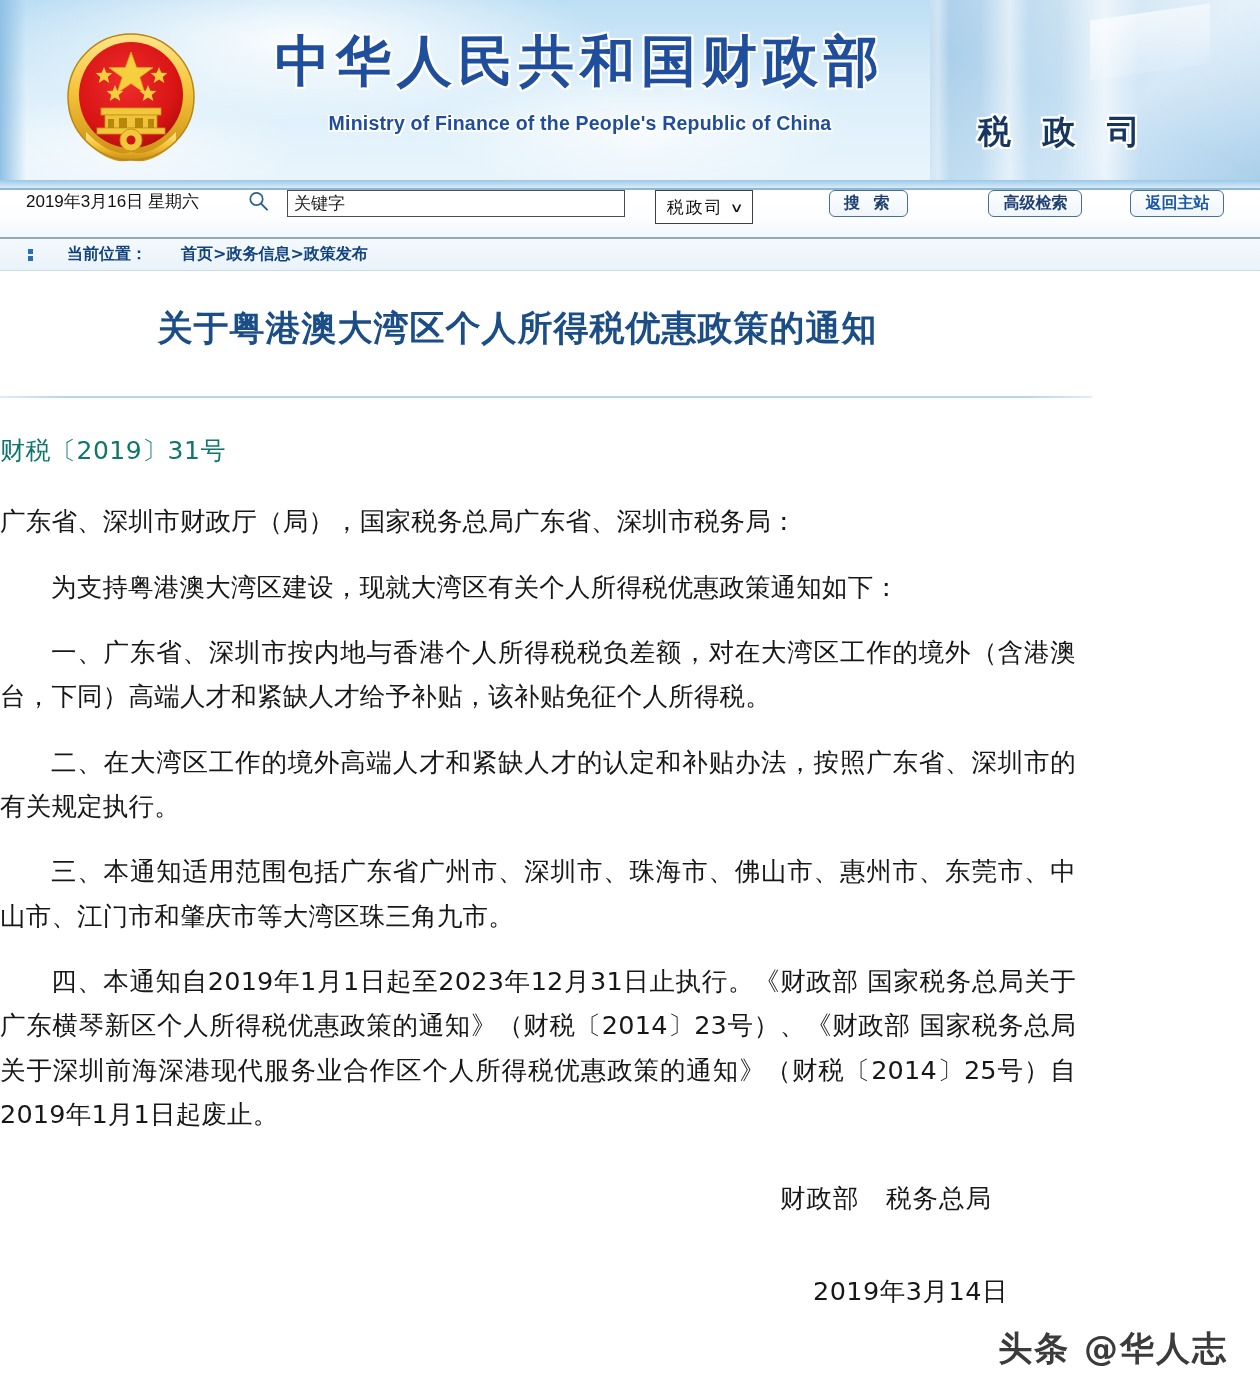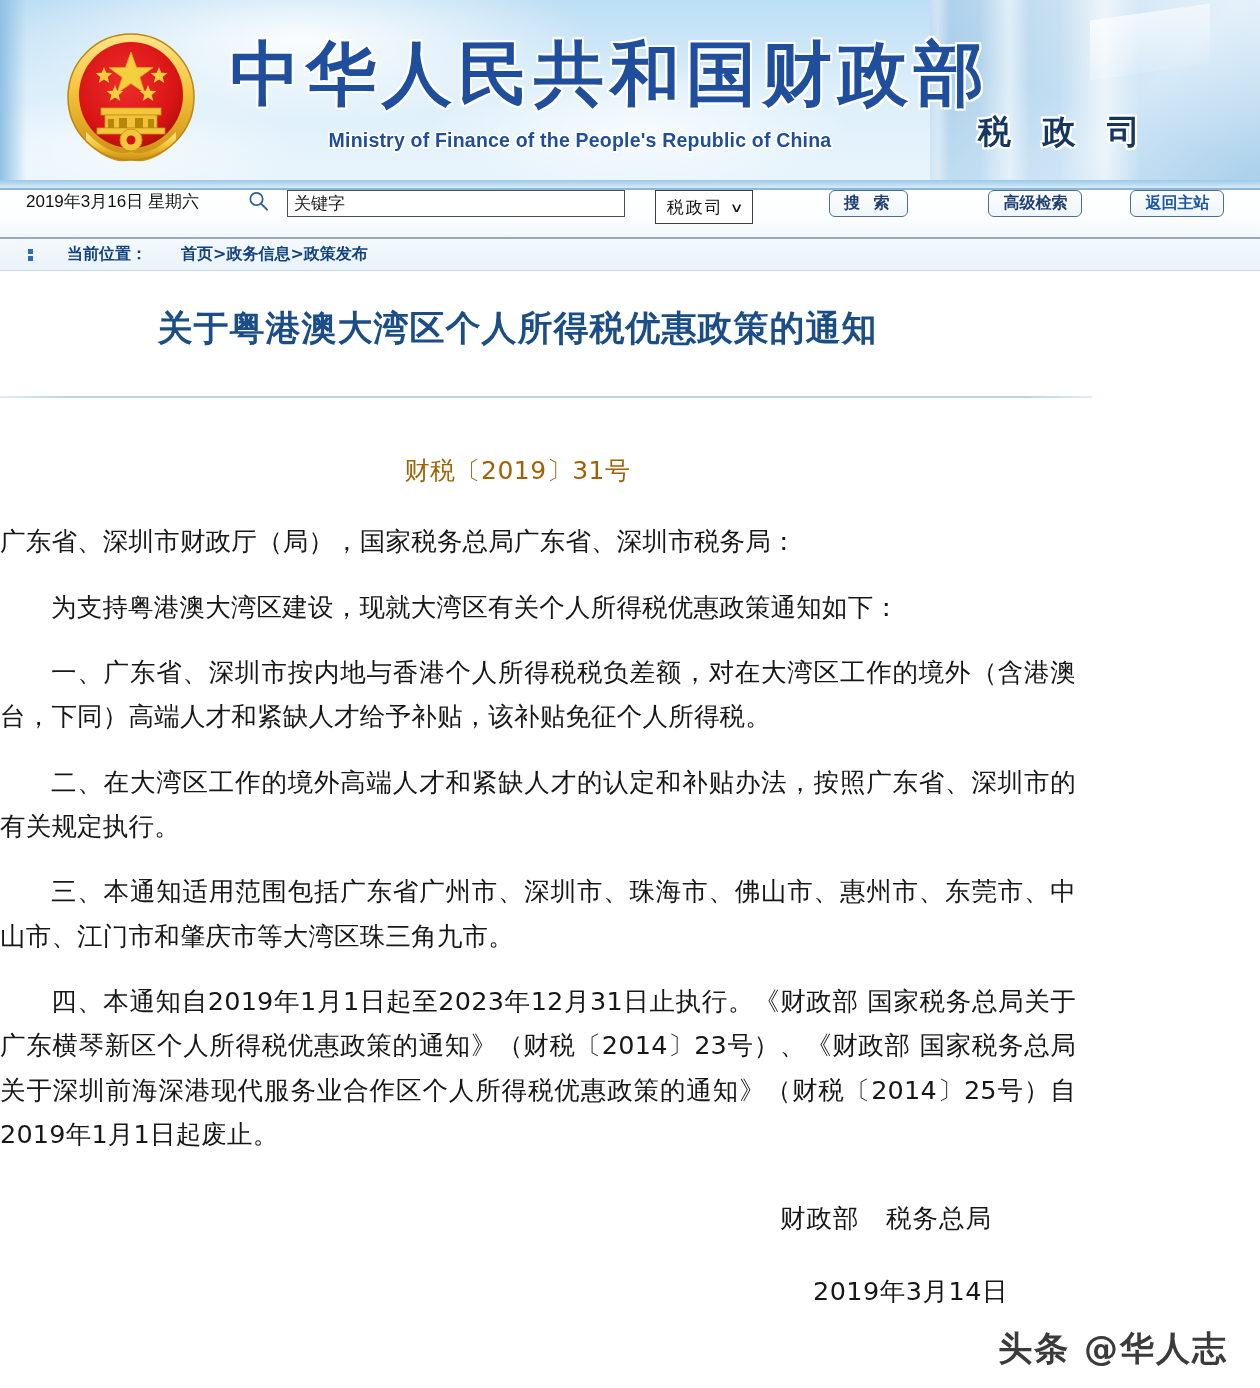--- a/index.html
+++ b/index.html
@@ -79,22 +79,22 @@
   }
   .emblem svg { display: block; width: 150px; height: 148px; }
 
   .banner-titles {
     position: absolute;
     left: 230px; top: 34px;
     width: 700px;
     text-align: center;
   }
   .banner-cn {
-    font-family: Liberation Serif, serif;
-    font-size: 70px;
+    font-family: Liberation Mono, monospace;
+    font-size: 55px;
     font-weight: bold;
     letter-spacing: 6px;
     color: #1f4e9c;
     line-height: 1.16;
     text-shadow:
       -2px -2px 0 #ffffff,  2px -2px 0 #ffffff,
       -2px  2px 0 #ffffff,  2px  2px 0 #ffffff,
        0px -2px 0 #ffffff,  0px  2px 0 #ffffff,
       -2px  0px 0 #ffffff,  2px  0px 0 #ffffff;
     white-space: nowrap;
@@ -264,25 +264,24 @@
     line-height: 1.35;
     padding: 0 90px;
   }
   .doc-rule {
     margin: 44px auto 0 auto;
     width: 1092px;
     height: 2px;
     background: linear-gradient(90deg, #dfeef7, #b6d6e8 6%, #b6d6e8 94%, #dfeef7);
   }
   .doc-docnum {
-    margin-top: 56px;
-    text-align: center;
+    margin-top: 36px;
     font-family: "DejaVu Sans", "Liberation Sans", sans-serif;
     font-size: 25px;
-    color: #a16207;
+    color: #0f766e;
     letter-spacing: 0.5px;
   }
   .doc-body {
     margin: 0 auto;
     width: 1076px;
     padding-top: 32px;
   }
   .para {
     font-family: "DejaVu Sans", "Liberation Sans", sans-serif;
     font-size: 25.5px;
@@ -297,21 +296,21 @@
   .sign {
     margin: 44px 0 0 0;
     text-align: right;
     padding-right: 84px;
     font-family: "DejaVu Sans", "Liberation Sans", sans-serif;
     font-size: 25.5px;
     color: #171717;
     letter-spacing: 1px;
   }
   .signdate {
-    margin: 38px 0 0 0;
+    margin: 58px 0 0 0;
     text-align: right;
     padding-right: 68px;
     font-family: "DejaVu Sans", "Liberation Sans", sans-serif;
     font-size: 25.5px;
     color: #171717;
     letter-spacing: 0.5px;
   }
 
   
   .watermark {

